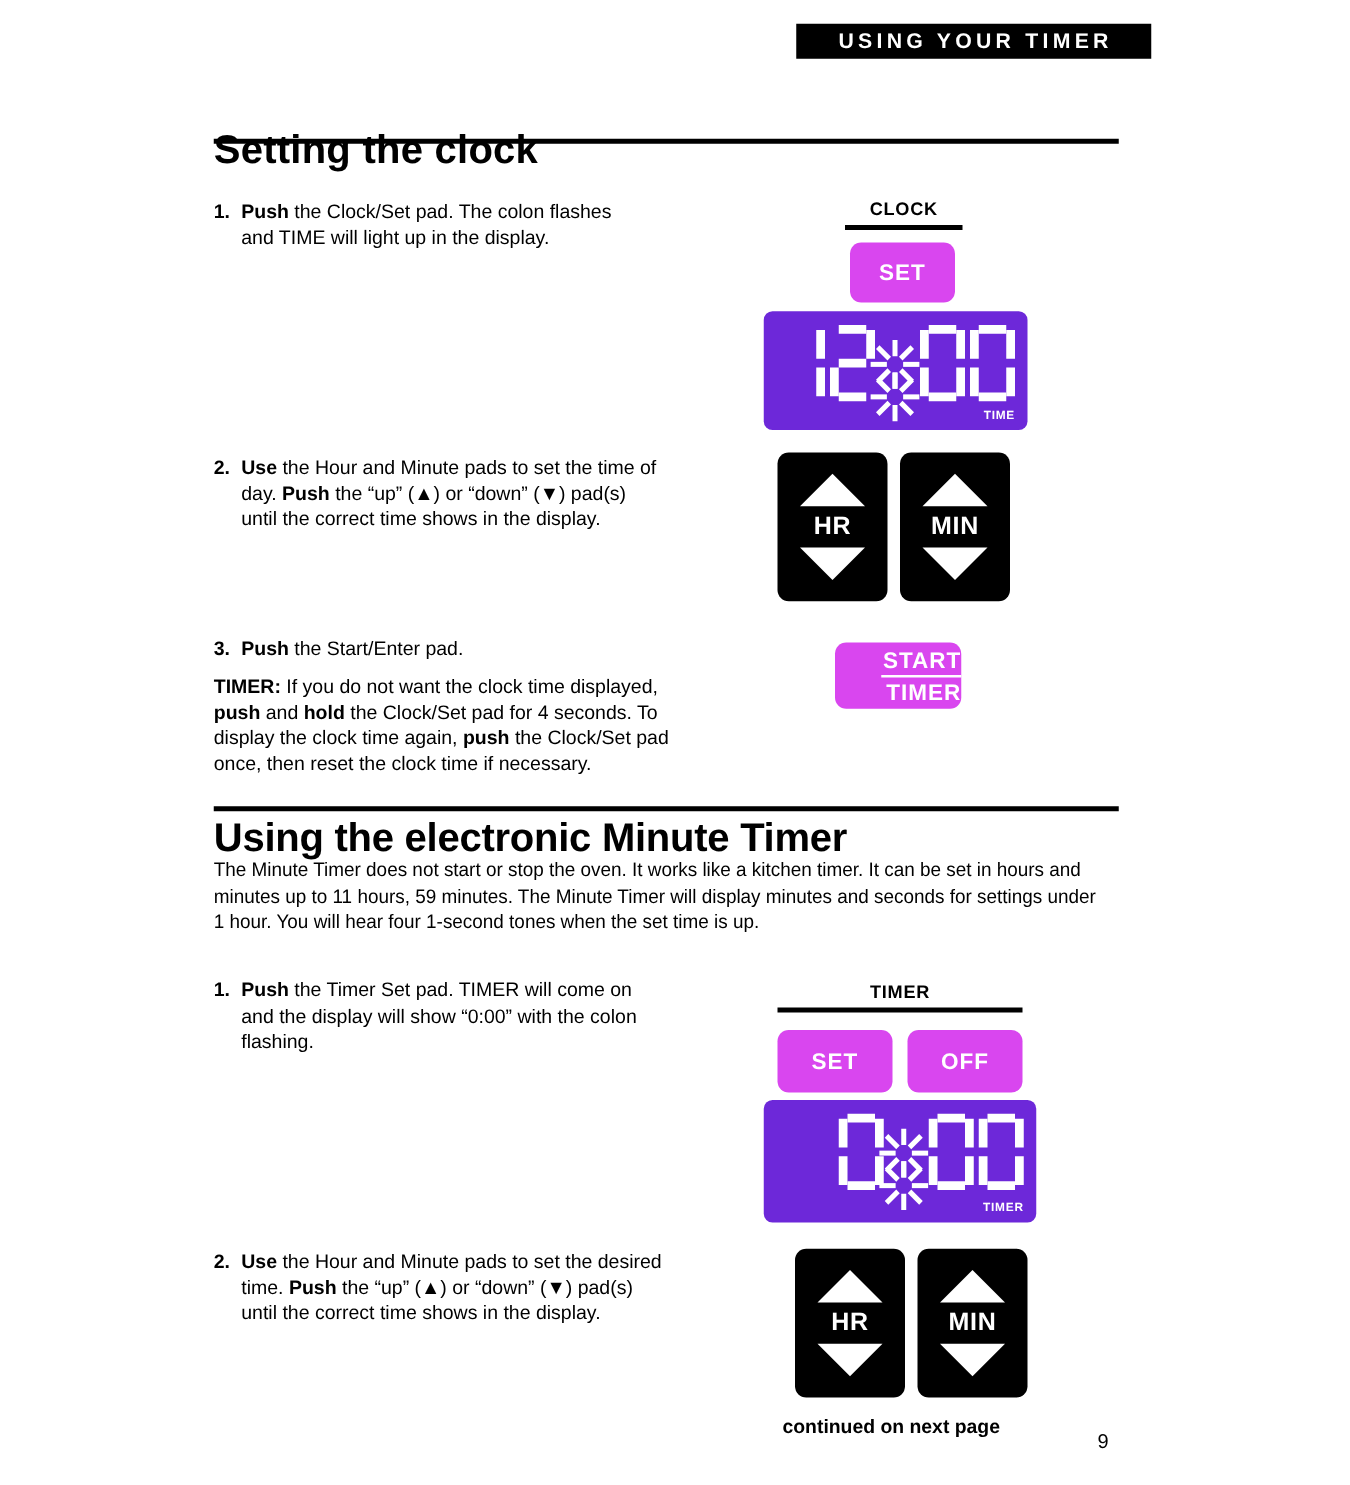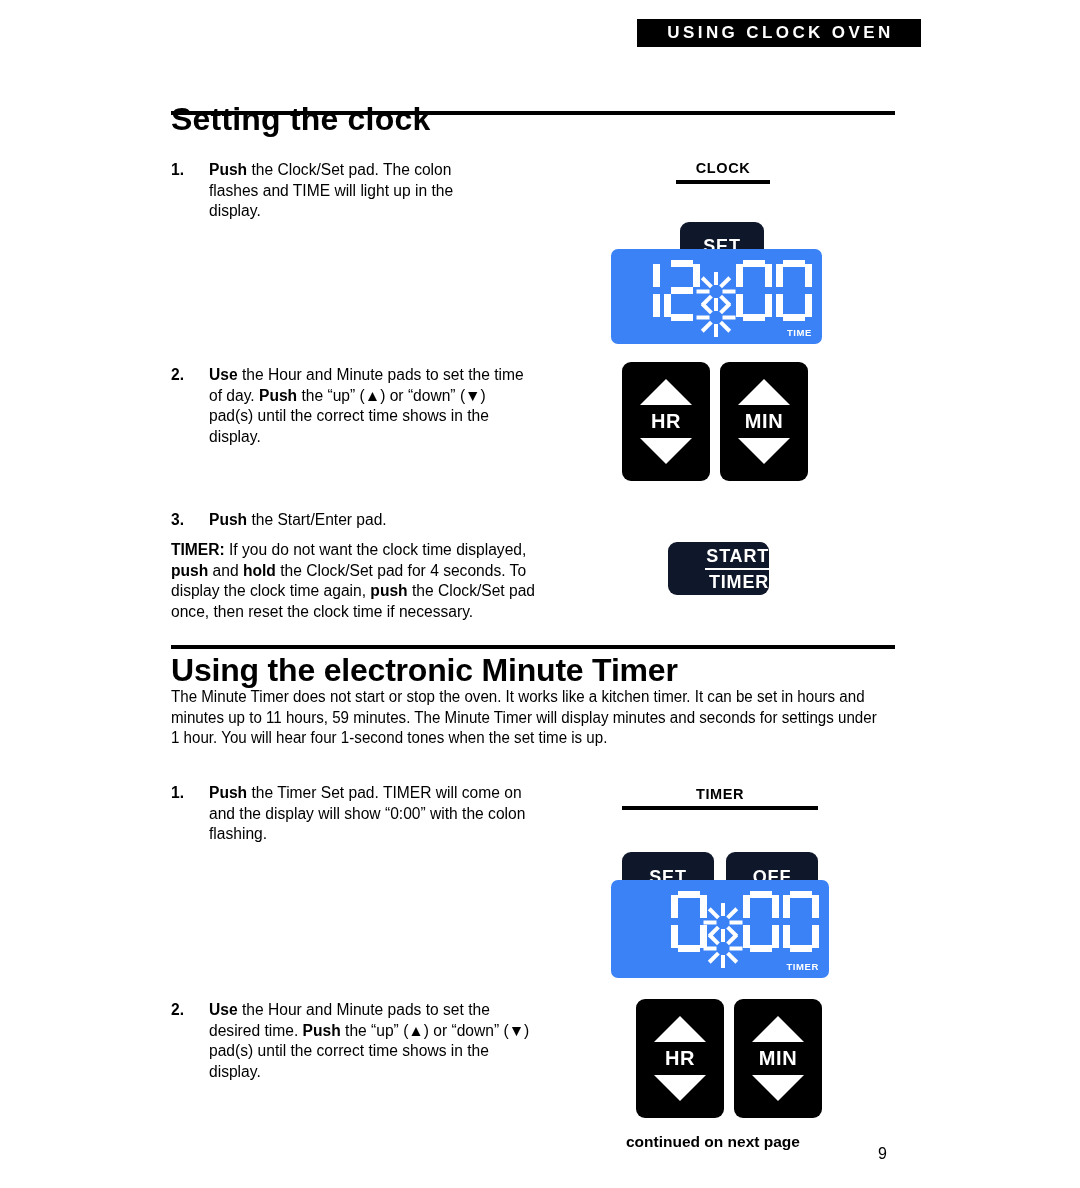--- a/index.html
+++ b/index.html
@@ -66,21 +66,21 @@
     line-height: 20.6px;
   }
   .step .num {
     position: absolute;
     left: 0;
     top: 0;
     font-weight: bold;
   }
   .step .txt {
     display: block;
-    margin-left: 38px;
+    margin-left: 22px;
   }
   .para {
     position: absolute;
     left: 171px;
     font-size: 15.6px;
     line-height: 20.6px;
     font-stretch: semi-condensed;
     transform: scaleX(0.97);
     transform-origin: left top;
   }
@@ -108,29 +108,28 @@
     background: #000000;
   }
   #label-clock { left: 676px; top: 160px; width: 94px; }
   #underline-clock { left: 676px; top: 180px; width: 94px; }
   #label-timer { left: 622px; top: 786px; width: 196px; }
   #underline-timer { left: 622px; top: 806px; width: 196px; }
 
   
   .pad {
     position: absolute;
-    background: #0f172a;
+    background: #d946ef;
     color: #ffffff;
     border-radius: 9px;
     display: flex;
     align-items: center;
     justify-content: center;
     font-weight: bold;
     letter-spacing: 0.8px;
-    margin-top: 28px;
   }
   #pad-clock-set { left: 680px; top: 194px; width: 84px; height: 48px; font-size: 18px; }
   #pad-timer-set { left: 622px; top: 824px; width: 92px; height: 50px; font-size: 18px; }
   #pad-timer-off { left: 726px; top: 824px; width: 92px; height: 50px; font-size: 18px; }
 
   
   #pad-start-enter {
     left: 668px;
     top: 514px;
     width: 101px;
@@ -175,21 +174,21 @@
     margin: 5px 0;
   }
   #pad-hr-clock  { left: 622px; top: 362px; width: 88px; height: 119px; }
   #pad-min-clock { left: 720px; top: 362px; width: 88px; height: 119px; }
   #pad-hr-timer  { left: 636px; top: 999px; width: 88px; height: 119px; }
   #pad-min-timer { left: 734px; top: 999px; width: 88px; height: 119px; }
 
   
   .led-display {
     position: absolute;
-    background: #3b82f6;
+    background: #6d28d9;
     border-radius: 7px;
   }
   #display-clock { left: 611px; top: 249px; width: 211px; height: 95px; }
   #display-timer { left: 611px; top: 880px; width: 218px; height: 98px; }
 
   .led-digits {
     position: absolute;
     right: 10px;
     top: 11px;
     display: flex;
@@ -273,21 +272,21 @@
   #page-number {
     position: absolute;
     left: 878px;
     top: 1145px;
     font-size: 16px;
   }
 </style>
 </head>
 <body>
 
-<div class="banner">USING CLOCK OVEN</div>
+<div class="banner">USING YOUR TIMER</div>
 
 <div id="rule-1" class="section-rule"></div>
 <h1 id="title-clock" class="section-title">Setting the clock</h1>
 
 <div id="step1-clock" class="step">
   <span class="num">1.</span>
   <span class="txt"><b>Push</b> the Clock/Set pad. The colon flashes and TIME will light up in the display.</span>
 </div>
 
 <div id="step2-clock" class="step">

